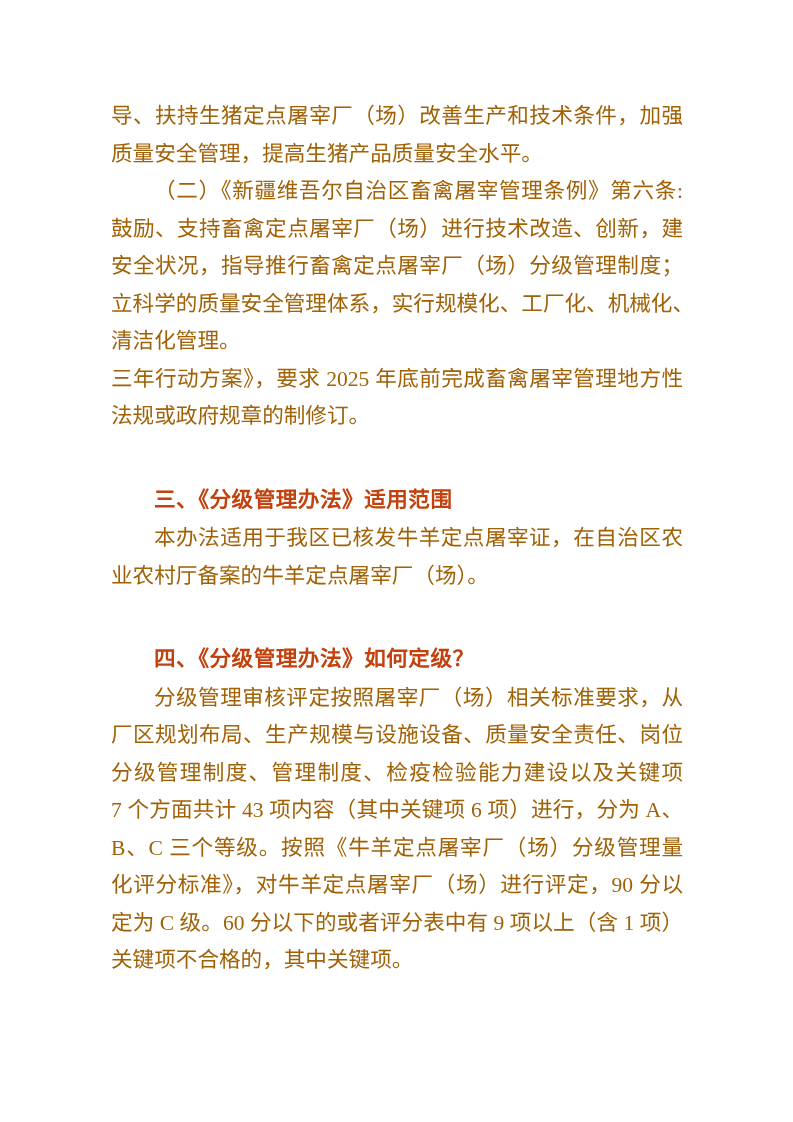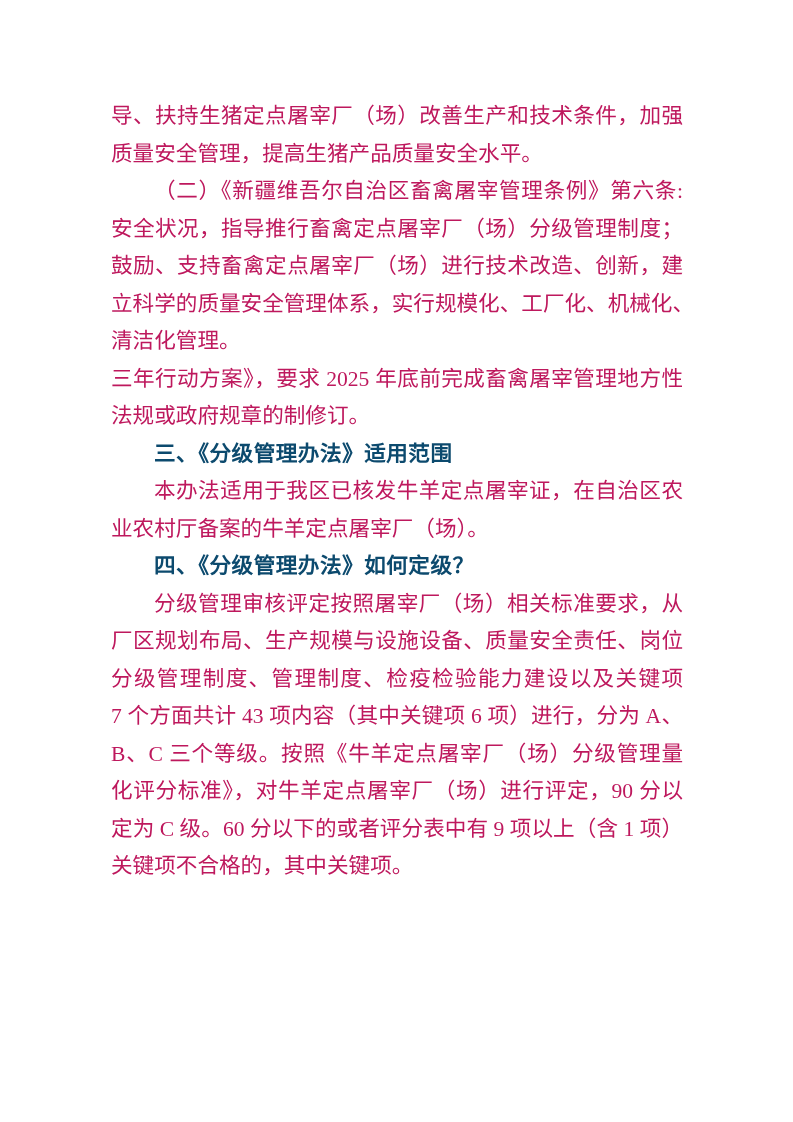--- a/index.html
+++ b/index.html
@@ -18,53 +18,54 @@
   .content {
     position: absolute;
     left: 111px;
     top: 98px;
     width: 572px;
   }
   .ln {
     height: 37.5px;
     line-height: 37.5px;
     font-size: 21.6px;
-    color: #be185d;
+    color: #a16207;
     text-align: justify;
     text-align-last: justify;
     text-justify: inter-character;
     white-space: nowrap;
     overflow: visible;
   }
   .last {
     text-align: right;
     text-align-last: left;
   }
   .ind {
     text-indent: 43px;
   }
   .hd {
-    font-family: Liberation Serif, serif;
+    font-family: Liberation Mono, monospace;
     font-weight: 700;
-    color: #0c4a6e;
+    color: #c2410c;
     letter-spacing: 0.5px;
+    margin-top: 47px;
   }
 </style>
 </head>
 <body>
 
 <div class="page">
   <div class="content">
 
     <div class="ln">导、扶持生猪定点屠宰厂（场）改善生产和技术条件，加强</div>
     <div class="ln last">质量安全管理，提高生猪产品质量安全水平。</div>
 
     <div class="ln ind">（二）《新疆维吾尔自治区畜禽屠宰管理条例》第六条:</div>
+    <div class="ln">鼓励、支持畜禽定点屠宰厂（场）进行技术改造、创新，建</div>
     <div class="ln">安全状况，指导推行畜禽定点屠宰厂（场）分级管理制度；</div>
-    <div class="ln">鼓励、支持畜禽定点屠宰厂（场）进行技术改造、创新，建</div>
     <div class="ln">立科学的质量安全管理体系，实行规模化、工厂化、机械化、</div>
     <div class="ln last">清洁化管理。</div>
 
     <div class="ln">三年行动方案》，要求 2025 年底前完成畜禽屠宰管理地方性</div>
     <div class="ln last">法规或政府规章的制修订。</div>
 
     <div class="ln hd ind last">三、《分级管理办法》适用范围</div>
 
     <div class="ln ind">本办法适用于我区已核发牛羊定点屠宰证，在自治区农</div>
     <div class="ln last">业农村厅备案的牛羊定点屠宰厂（场）。</div>

